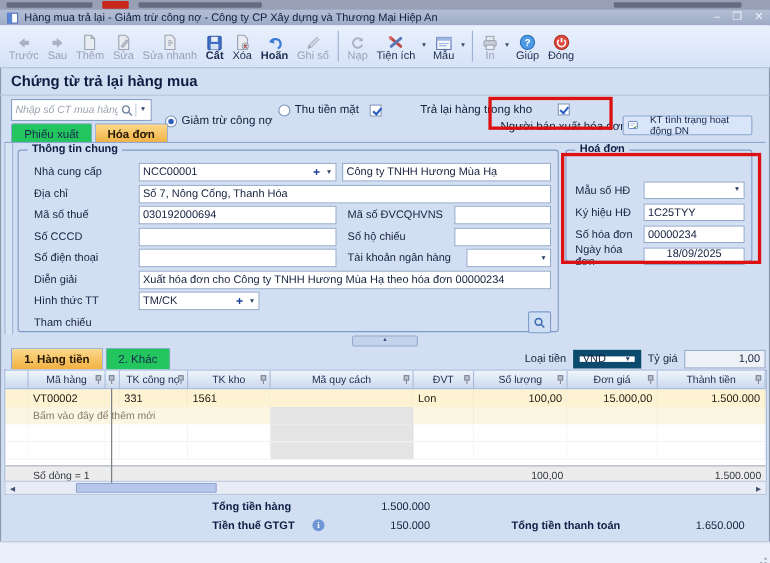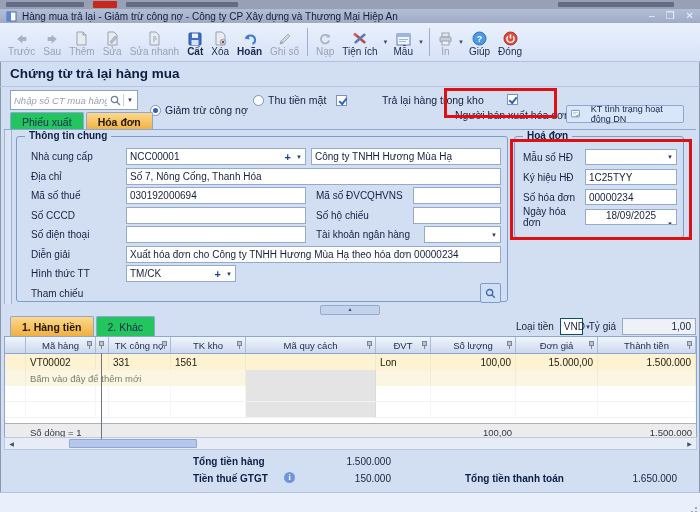--- a/index.html
+++ b/index.html
@@ -71,21 +71,21 @@
   .dd{font-size:6px;color:#2c3d63;}
   .mag-btn{margin-left:auto;width:19px;height:18px;background:#cfe0f5;border:1px solid #7e9bcb;border-radius:2px;
     display:flex;align-items:center;justify-content:center;}
   
   .splitter{position:absolute;left:4px;top:305px;width:692px;height:9px;display:flex;align-items:center;justify-content:center;}
   .split-btn{width:58px;height:8px;background:#c3d3ec;border:1px solid #94aacf;border-radius:2px;
     display:flex;align-items:center;justify-content:center;font-size:5px;color:#30497a;line-height:5px;}
   
   .gtabs{position:absolute;left:10px;top:316px;display:flex;gap:2px;height:19px;}
   .gright{position:absolute;right:4px;top:318px;display:flex;align-items:center;gap:6px;font-size:10px;color:#152140;}
-  .mini-combo{width:23px;height:17px;background:#fff;border:1px solid #0c4a6e;display:flex;align-items:center;
+  .mini-combo{width:62px;height:17px;background:#fff;border:6px solid #0c4a6e;display:flex;align-items:center;
     padding:0 3px;box-sizing:border-box;font-size:10px;color:#14203e;}
   .rate-field{width:74px;height:17px;background:#eef1f6;border:1px solid #93aacd;display:flex;align-items:center;
     justify-content:flex-end;padding:0 4px;box-sizing:border-box;font-size:10px;color:#14203e;}
   
   .tbl{position:absolute;left:4px;top:336px;width:693px;border:1px solid #8ca7d3;border-bottom:none;background:#fff;box-sizing:border-box;}
   .trow{display:grid;grid-template-columns:21px 70px 13px 62px 75px 130px 55px 85px 82px 1fr;}
   .head{height:16px;background:linear-gradient(#f0f5fc,#cbd9ee);border-bottom:1px solid #8ca7d3;}
   .hc{position:relative;display:flex;align-items:center;justify-content:center;font-size:9.5px;color:#1b2a4c;
     border-right:1px solid #a8bbd8;overflow:hidden;white-space:nowrap;}
   .pin{position:absolute;right:2px;top:4px;width:7px;height:8px;}
@@ -426,21 +426,21 @@
               <path d="M7 7 L9.8 9.8" stroke="#3b66b0" stroke-width="1.3"></path>
             </svg>
         </div>
       </div>
     </div>
   </div>
 
   <div class="groupbox" style="left:514px;top:136px;width:170px;height:102px;">
     <span class="gb-legend">Hoá đơn</span>
     <div class="frm" style="left:8px;right:6px;top:12px;gap:4px;">
-      <div class="frow" style="height:16px;">
+      <div class="frow" style="height:16px;margin-top:16px;">
         <span class="flabel" style="width:62px;">Mẫu số HĐ</span>
         <div class="field grow" style="height:16px;">
           <span></span>
           <span class="combo-tail">
               <span class="dd">▼</span>
             </span>
         </div>
       </div>
       <div class="frow" style="height:16px;">
         <span class="flabel" style="width:62px;">Ký hiệu HĐ</span>

